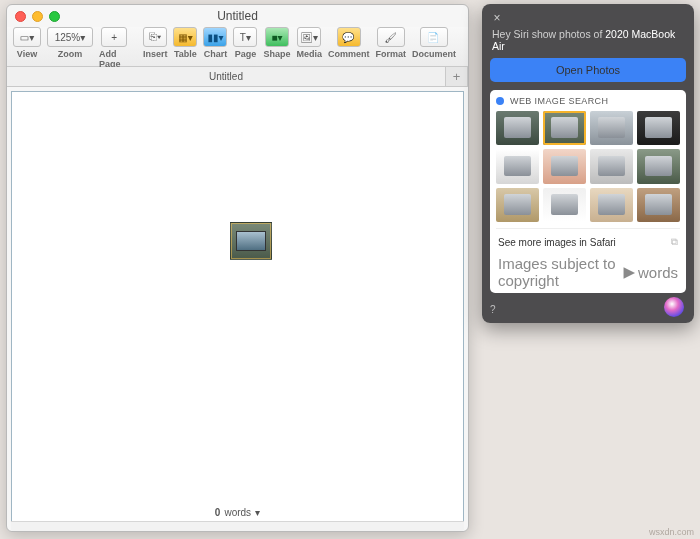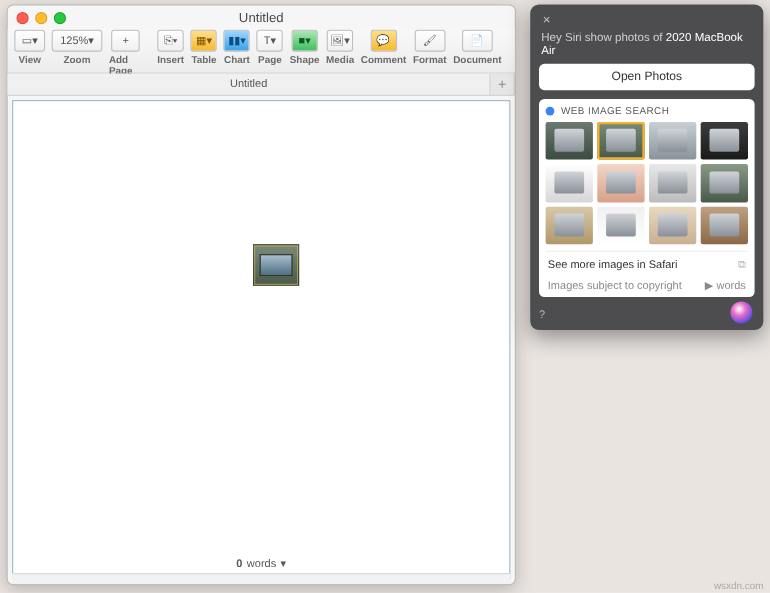--- a/index.html
+++ b/index.html
@@ -34,30 +34,30 @@
   .scrollbar-h { position:absolute; bottom:0; left:4px; right:4px; height:10px; background:#f2f2f2; border-top:1px solid #d6d6d6; }
 
   .watermark { position:absolute; right:6px; bottom:2px; font-size:9px; color:#b0a8a0; }
 
   
   .siri { position:absolute; right:6px; top:4px; width:212px; background:rgba(70,70,72,.96); border-radius:8px; padding:8px 8px 30px; color:#e8e8e8; box-shadow:0 6px 20px rgba(0,0,0,.4); }
   .siri-close { width:14px; height:14px; border-radius:50%; color:#ccc; font-size:12px; line-height:12px; text-align:center; cursor:pointer; }
   .siri-query { font-size:10.5px; color:#d0d0d0; margin:2px 2px 6px; }
   .siri-query .hl{ color:#fff; }
   .siri-msg { font-size:11px; line-height:1.35; margin:0 2px 8px; color:#fff; }
-  .siri-btn { width:100%; height:24px; background:#ffffff; border-radius:5px; border:none; font-size:11px; color:#333; margin-bottom:8px; cursor:pointer;}
+  .siri-btn { width:100%; height:24px; background:#3b82f6; border-radius:5px; border:none; font-size:11px; color:#333; margin-bottom:8px; cursor:pointer;}
   .card { background:#fff; border-radius:5px; padding:6px 6px 4px; color:#333; }
   .card-head { display:flex; align-items:center; gap:6px; font-size:9px; color:#5a5a5a; letter-spacing:.4px; margin-bottom:5px;}
   .card-head .dotb{width:8px;height:8px;border-radius:50%;background:#3b82f6;}
   .grid { display:grid; grid-template-columns:repeat(4,1fr); gap:4px; }
   .thumb { aspect-ratio:1.25/1; border-radius:2px; background:linear-gradient(135deg,#b0b0b0,#808080); position:relative; overflow:hidden; }
   .thumb.sel{ outline:2px solid #f5b32a; outline-offset:-2px; }
   .thumb::after{content:"";position:absolute;inset:18% 18% 22% 18%;background:linear-gradient(#d0d4d8,#8a9098);border-radius:2px;}
   .see-more { display:flex; justify-content:space-between; align-items:center; font-size:10px; padding:7px 2px 3px; border-top:1px solid #eee; margin-top:6px; color:#333;}
-  .copyright { display:flex; justify-content:space-between; align-items:center; font-size:10px; color:#8a8a8a; padding:4px 2px 0;}
+  .copyright { display:flex; justify-content:space-between; align-items:center; font-size:15px; color:#8a8a8a; padding:4px 2px 0;}
   .bing { display:flex; align-items:center; gap:3px; }
   .siri-orb { position:absolute; right:10px; bottom:6px; width:20px; height:20px; border-radius:50%; background:radial-gradient(circle at 40% 35%, #fff, #e36bc7 35%, #6b4fe3 70%, #2a2a50);}
   .help { position:absolute; left:8px; bottom:8px; font-size:10px; color:#bfbfbf;}
 </style>
 </head>
 <body>
 
 <div class="pages-window">
   <div class="titlebar">
     <div class="traffic">

